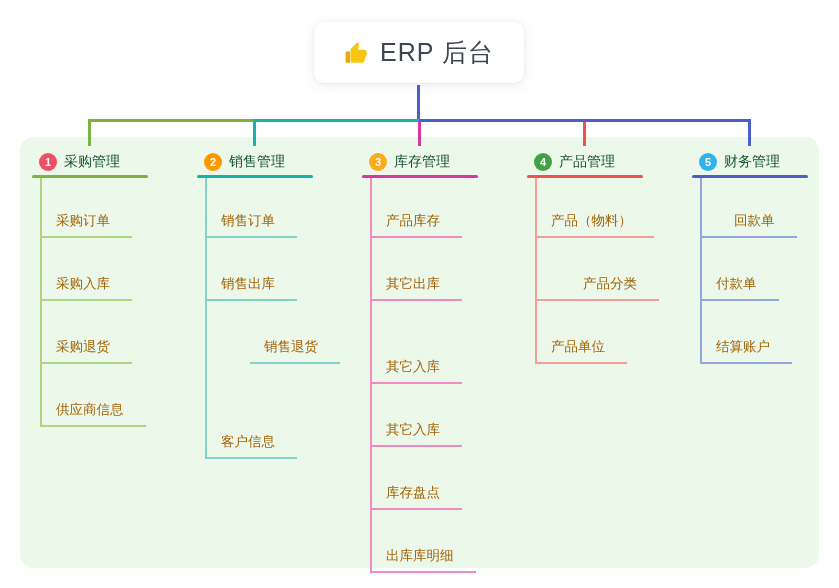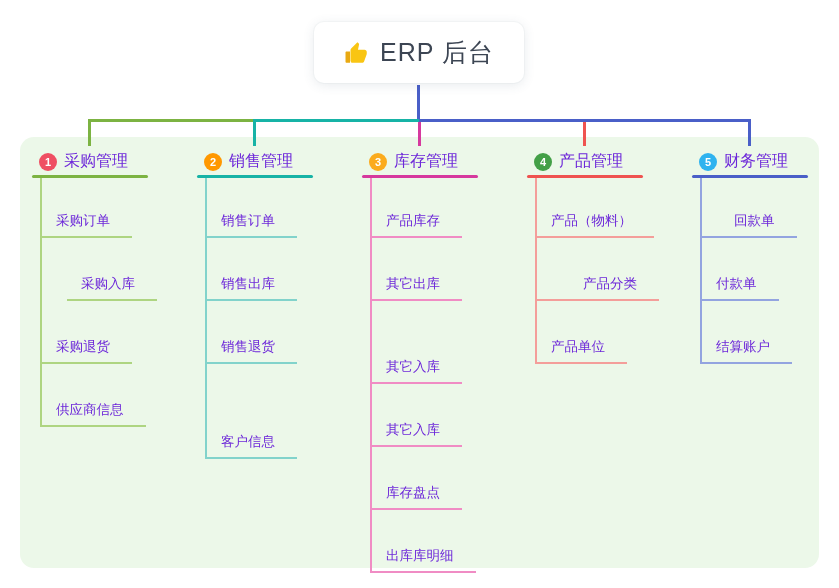--- a/index.html
+++ b/index.html
@@ -8,25 +8,25 @@
   .panel{position:absolute;left:20px;top:137px;width:799px;height:431px;background:#ecf8e9;border-radius:14px;}
   .root-card{position:absolute;left:314px;top:22px;width:210px;height:61px;background:#ffffff;border-radius:10px;
     box-shadow:0 2px 12px rgba(60,80,110,.12), 0 0 0 1px rgba(60,80,110,.03);
     display:flex;align-items:center;justify-content:center;gap:10px;cursor:pointer;}
   .root-title{font-size:25px;color:#3c4553;font-weight:500;letter-spacing:1px;}
   .line{position:absolute;}
   .branch{position:absolute;width:116px;}
   .branch-header{display:flex;align-items:center;gap:7px;padding-left:7px;height:27px;cursor:pointer;}
   .badge{width:18px;height:18px;border-radius:50%;color:#fff;font-size:11px;font-weight:bold;
     display:flex;align-items:center;justify-content:center;flex:0 0 18px;}
-  .branch-title{font-size:16px;font-weight:500;color:#6d28d9;white-space:nowrap;}
+  .branch-title{font-size:14px;font-weight:500;color:#14532d;white-space:nowrap;}
   .branch-underline{width:116px;height:3px;border-radius:2px;}
   .children{margin-left:8px;border-left:2px solid;display:flex;flex-direction:column;align-items:flex-start;}
   .child{height:55px;display:flex;align-items:flex-end;border-bottom:2px solid;
-    padding:0 22px 6px 14px;font-size:13.5px;color:#6d28d9;white-space:nowrap;cursor:pointer;font-family:Liberation Mono, monospace;}
+    padding:0 22px 6px 14px;font-size:13.5px;color:#a16207;white-space:nowrap;cursor:pointer;font-family:Liberation Mono, monospace;}
   .child:first-child{height:52px;}
 </style>
 </head>
 <body>
 
 <div class="stage">
   <div class="panel"></div>
   <div id="connectors">
       <div class="line" style="left: 417px; top: 85px; width: 3px; height: 35px; background: rgb(74, 95, 200);"></div>
       <div class="line" style="left: 88px; top: 119px; width: 167px; height: 3px; background: rgb(124, 179, 66);"></div>
@@ -47,35 +47,35 @@
   </div>
   <div id="branches">
       <div class="branch" style="left: 32px; top: 148px;">
         <div class="branch-header">
           <span class="badge" style="background: rgb(239, 79, 99);">1</span>
           <span class="branch-title">采购管理</span>
         </div>
         <div class="branch-underline" style="background: rgb(124, 179, 66);"></div>
         <div class="children" style="border-left-color: rgb(174, 213, 129);">
           <div class="child" style="border-bottom-color: rgb(174, 213, 129);">采购订单</div>
-          <div class="child" style="border-bottom-color: rgb(174, 213, 129); margin-left: 25px;">采购入库</div>
+          <div class="child" style="border-bottom-color: rgb(174, 213, 129);">采购入库</div>
           <div class="child" style="border-bottom-color: rgb(174, 213, 129);">采购退货</div>
           <div class="child" style="border-bottom-color: rgb(174, 213, 129);">供应商信息</div>
         </div>
       </div>
       <div class="branch" style="left: 197px; top: 148px;">
         <div class="branch-header">
           <span class="badge" style="background: rgb(255, 152, 0);">2</span>
           <span class="branch-title">销售管理</span>
         </div>
         <div class="branch-underline" style="background: rgb(23, 179, 166);"></div>
         <div class="children" style="border-left-color: rgb(130, 211, 203); justify-content: center;">
           <div class="child" style="border-bottom-color: rgb(130, 211, 203);">销售订单</div>
           <div class="child" style="border-bottom-color: rgb(130, 211, 203);">销售出库</div>
-          <div class="child" style="border-bottom-color: rgb(130, 211, 203);">销售退货</div>
+          <div class="child" style="border-bottom-color: rgb(130, 211, 203); margin-left: 43px;">销售退货</div>
           <div class="child" style="border-bottom-color: rgb(130, 211, 203); margin-top: 32px;">客户信息</div>
         </div>
       </div>
       <div class="branch" style="left: 362px; top: 148px;">
         <div class="branch-header">
           <span class="badge" style="background: rgb(251, 171, 29);">3</span>
           <span class="branch-title">库存管理</span>
         </div>
         <div class="branch-underline" style="background: rgb(214, 57, 158);"></div>
         <div class="children" style="border-left-color: rgb(240, 140, 196);">

